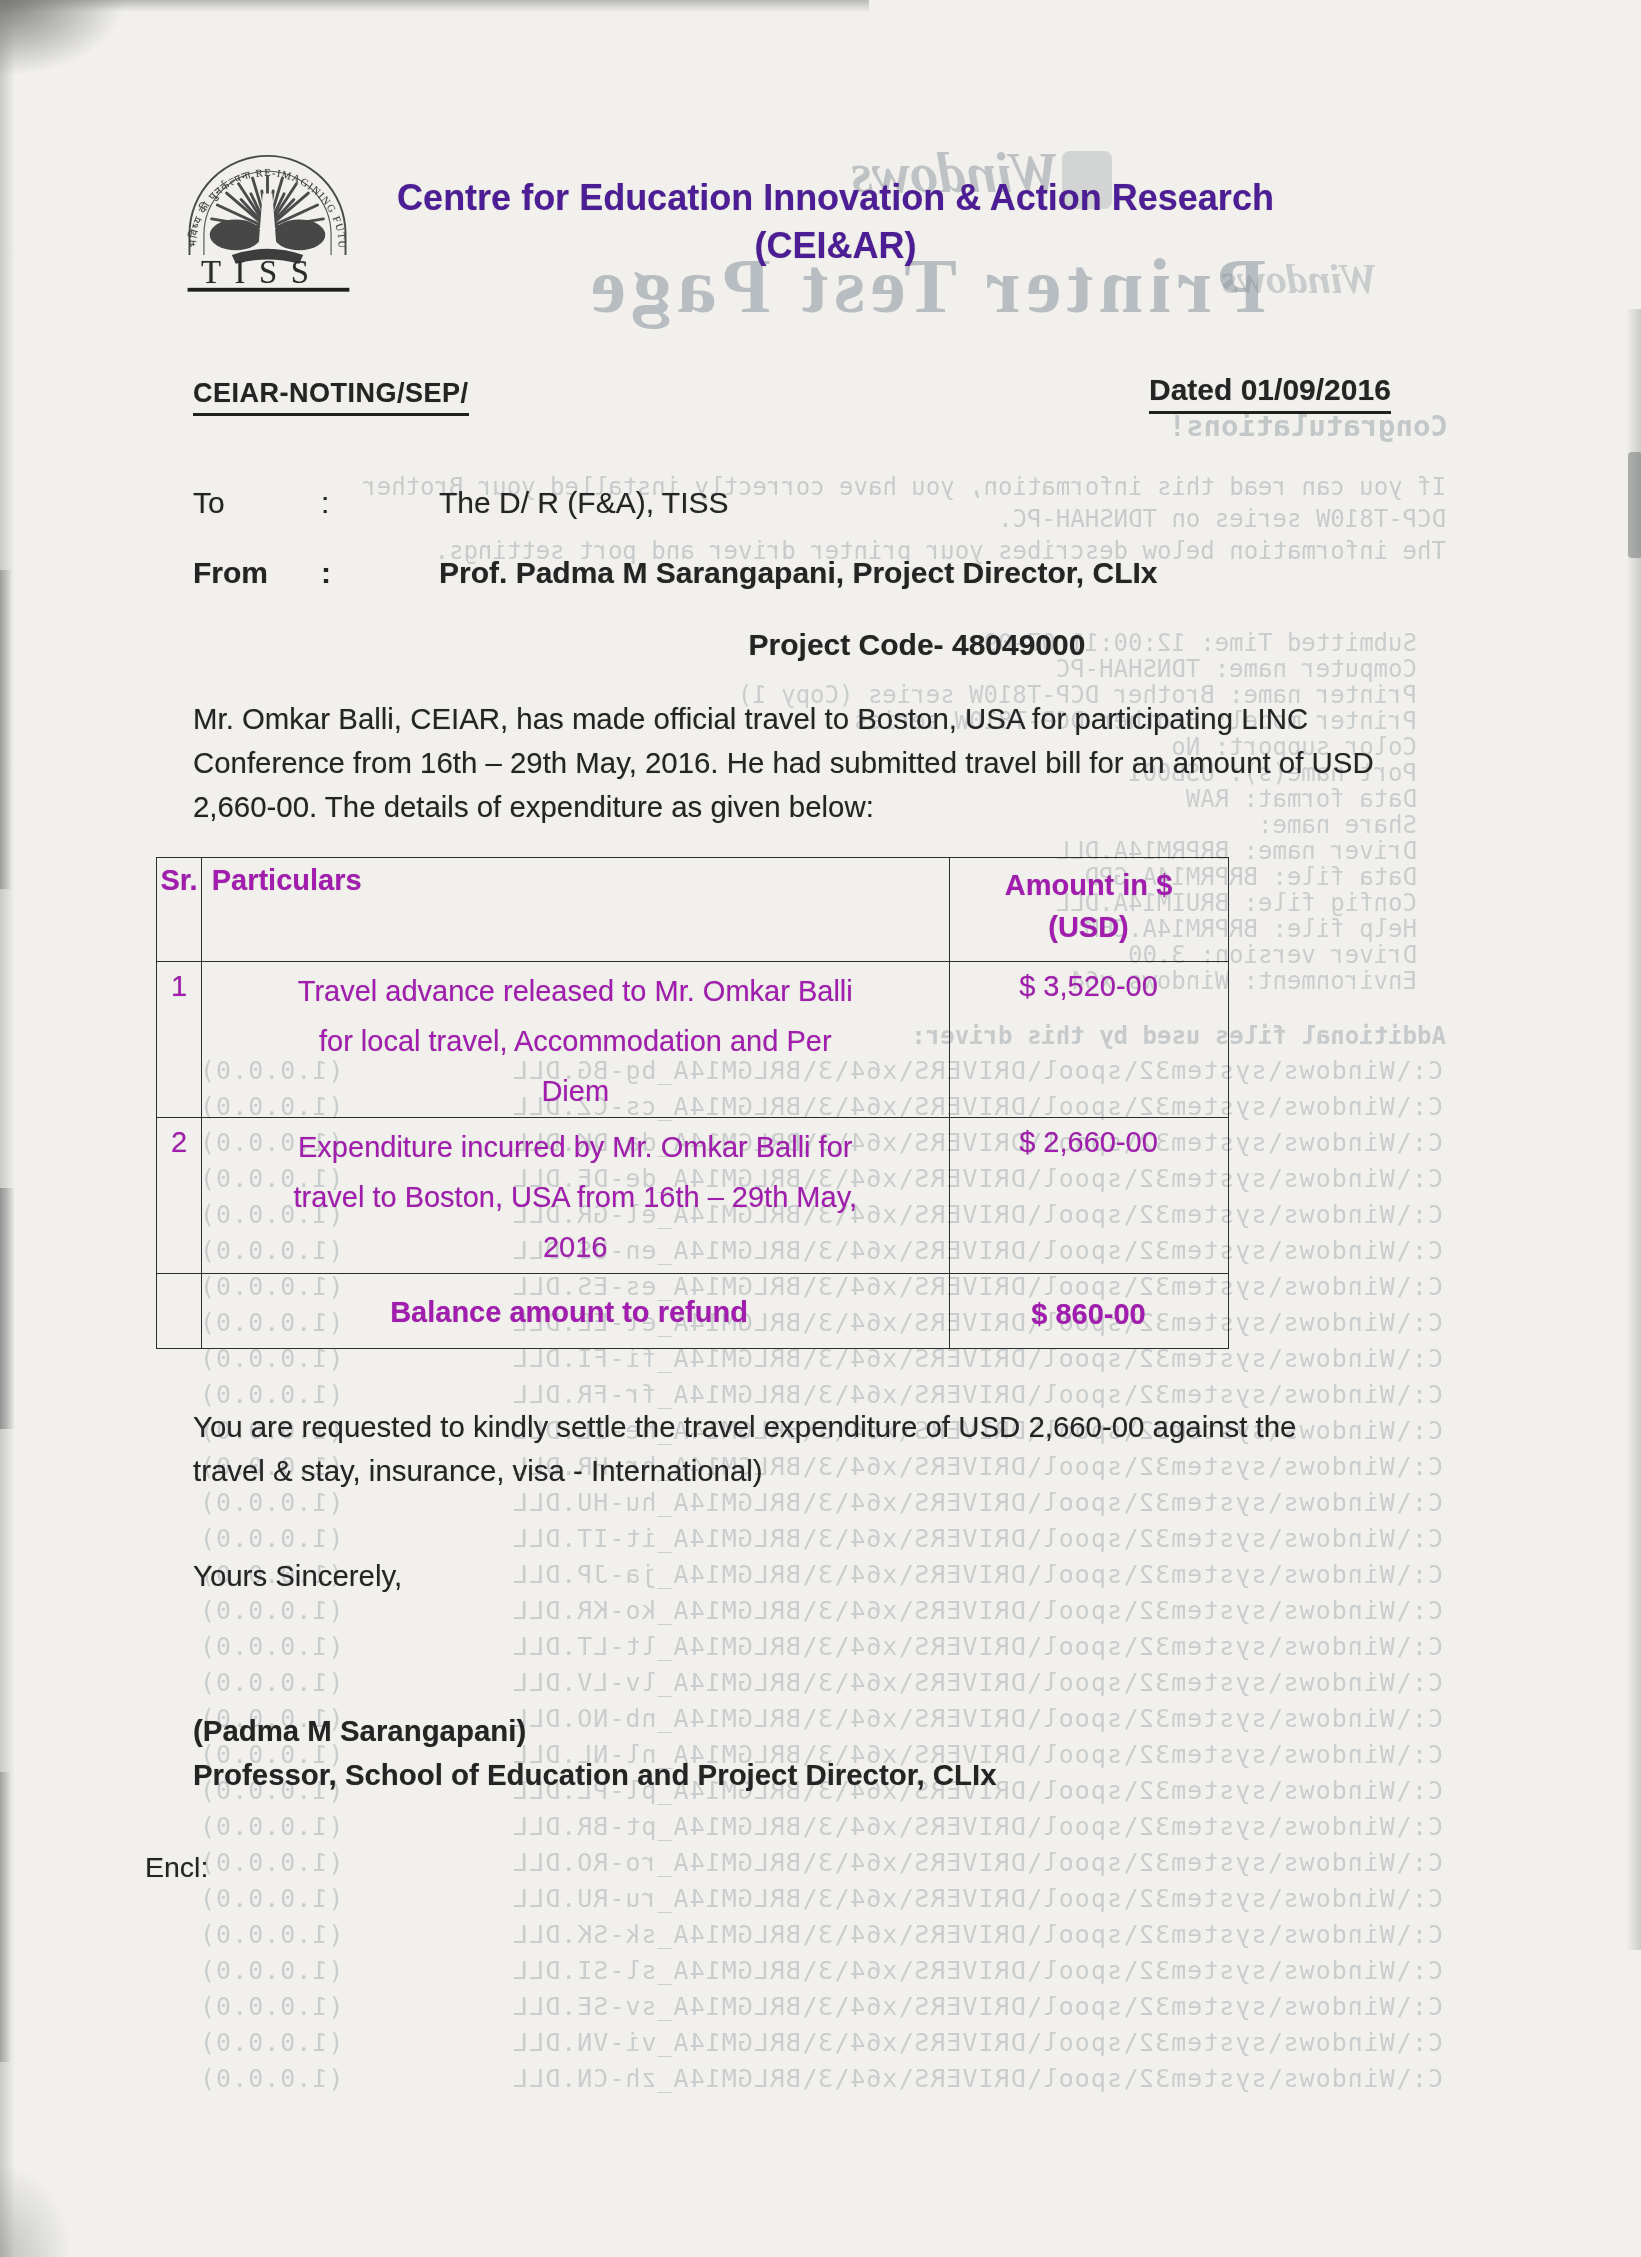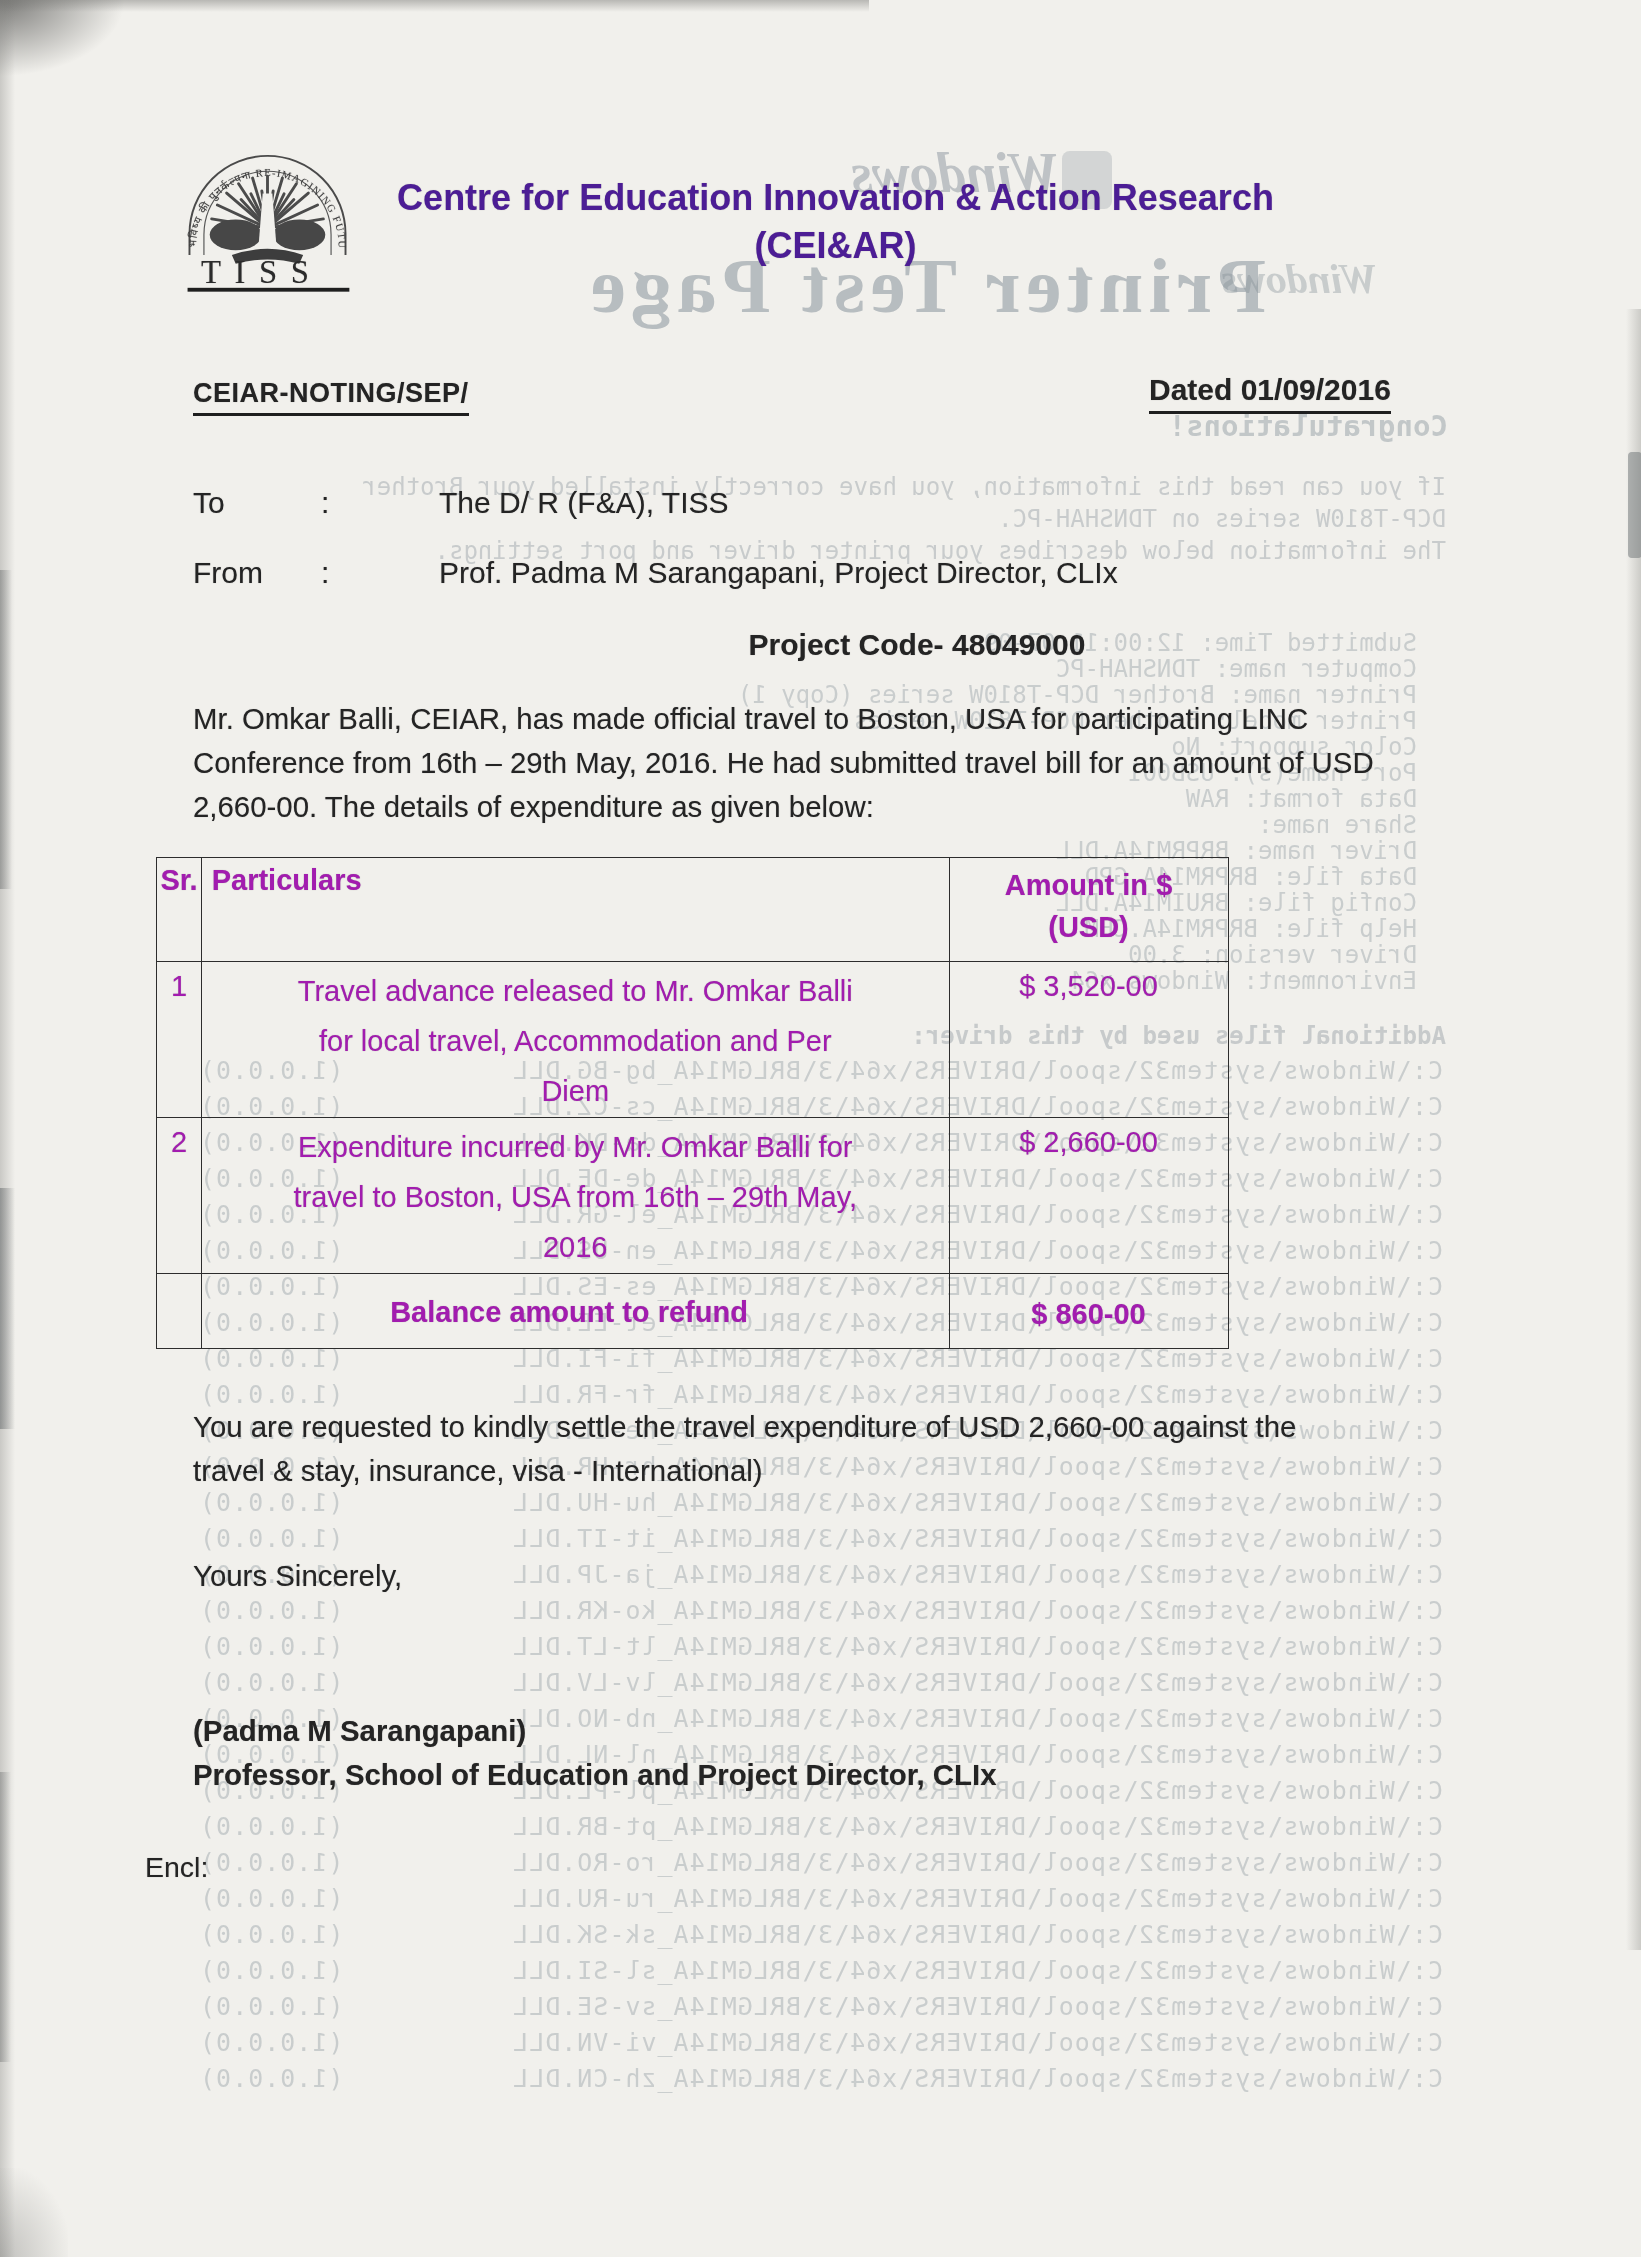--- a/index.html
+++ b/index.html
@@ -42,21 +42,21 @@
 
   .org{left:319px;top:174px;width:1033px;text-align:center;font-weight:700;
        font-size:36px;line-height:48px;color:#4c1d95;}
 
   .refno{left:193px;top:378px;font-size:27px;font-weight:700;letter-spacing:0.5px;
          border-bottom:3.9px solid #1f1f1f;padding-bottom:3.9px;}
   .dated{left:1149px;top:373px;font-size:30px;font-weight:700;
          border-bottom:3.9px solid #1f1f1f;padding-bottom:3.9px;}
 
   .addr-row{left:193px;font-size:30px;}
-  .addr-to{top:486px;} .addr-from{top:556px;}
+  .addr-to{top:486px;} .addr-from{top:556px;font-weight:bold;}
   .addr-lbl{display:inline-block;width:128px;}
   .addr-col{display:inline-block;width:118px;}
 
   .projcode{left:386px;top:628px;width:1062px;text-align:center;font-weight:700;font-size:30px;}
 
   .para{font-size:29.4px;line-height:44px;white-space:nowrap;}
   .para1{left:193px;top:697px;}
   .para2{left:193px;top:1405px;}
   .closing{left:193px;top:1559px;font-size:29.4px;}
 

